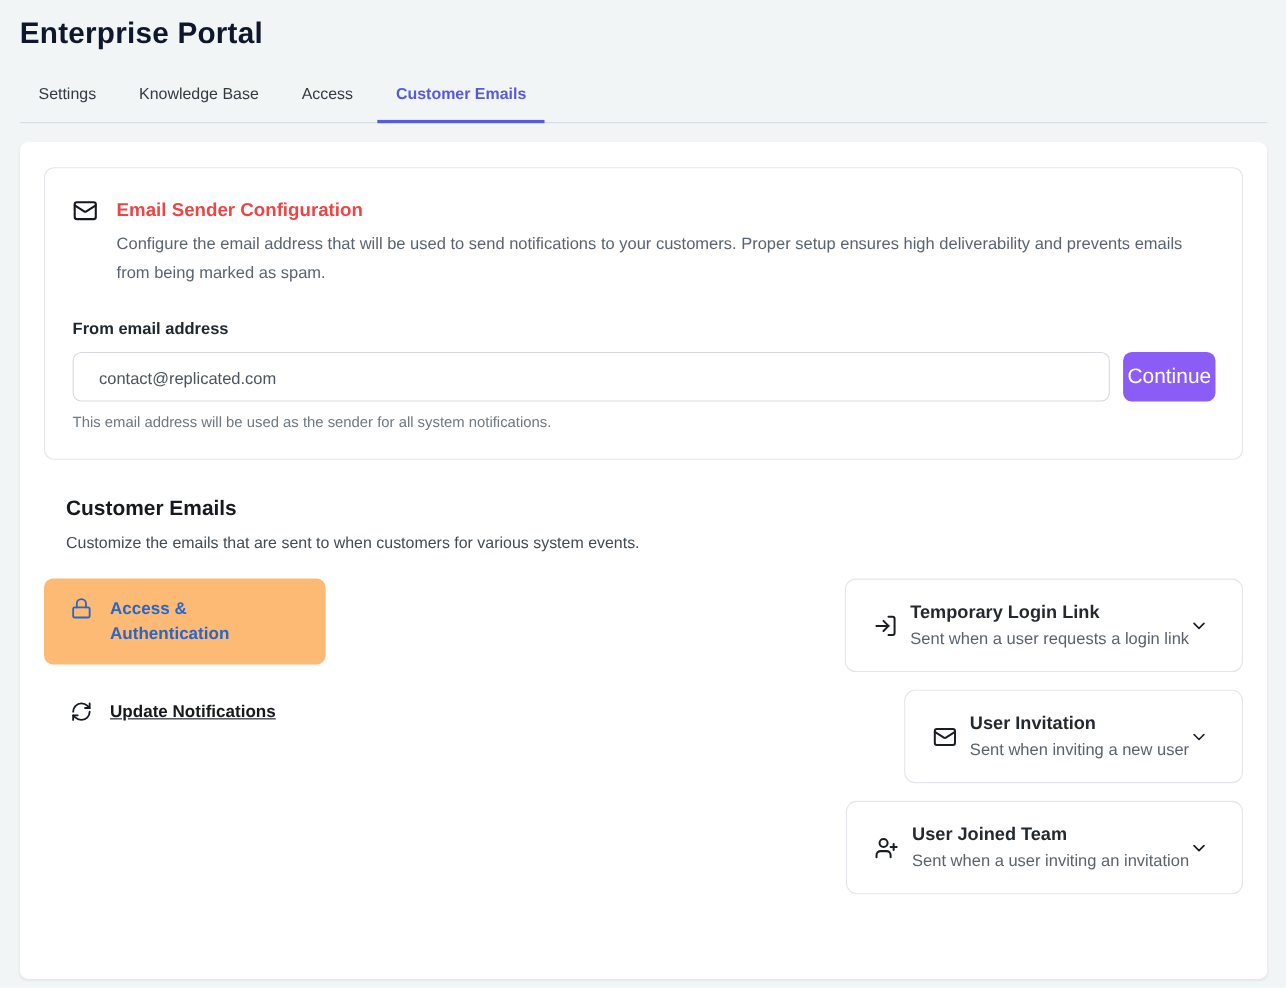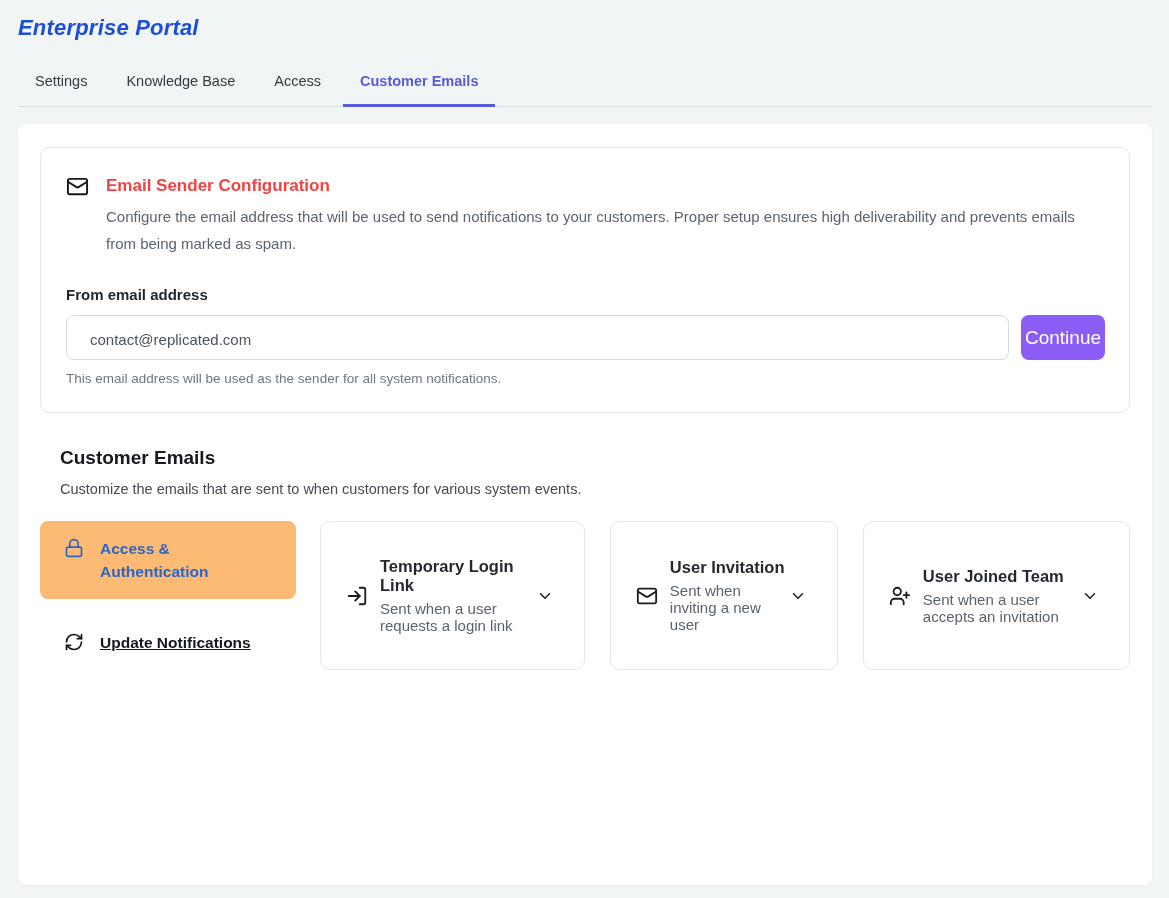--- a/index.html
+++ b/index.html
@@ -6,25 +6,24 @@
   html, body { width: 1169px; height: 898px; }
   body {
     font-family: "Liberation Sans", sans-serif;
     background: #F1F5F6;
     color: #1E242B;
     overflow: hidden;
   }
   
   .page-header { padding: 15px 18px 0 18px; }
   .page-title {
-    font-size: 22px;
-    font-weight: 700;
-    color: #1d4ed8;
+    font-size: 27px;
+    font-weight: 700;
+    color: #0f172a;
     letter-spacing: 0.2px;
-    font-style: italic;
   }
   
   .tabs-row {
     display: flex;
     margin: 22px 17px 0 18px;
     border-bottom: 1px solid #D9DDE2;
   }
   .tab {
     font-size: 14.5px;
     font-weight: 500;
@@ -153,21 +152,21 @@
     font-weight: 600;
     line-height: 23px;
     margin-left: 16px;
   }
   .category-item.selected {
     background: #fdba74;
     color: #2A66C8;
   }
   .category-item.selected .cat-label { color: #2A66C8; }
   
-  .email-cards { flex: 1; display: flex; flex-direction: row; gap: 25px; }
+  .email-cards { flex: 1; display: flex; flex-direction: column; gap: 16px; align-items: flex-end; }
   .email-card {
     border: 1px solid #E3E6EA;
     border-radius: 10px;
     padding: 21px 30px 21px 25px;
     display: flex;
     align-items: center;
     cursor: pointer;
     background: #FFFFFF;
   }
   .email-card .card-icon {
@@ -301,21 +300,21 @@
         <span class="card-icon">
           <svg width="22" height="22" viewBox="0 0 24 24" fill="none" stroke="currentColor" stroke-width="2" stroke-linecap="round" stroke-linejoin="round">
             <path d="M16 21v-2a4 4 0 0 0-4-4H6a4 4 0 0 0-4 4v2"></path>
             <circle cx="9" cy="7" r="4"></circle>
             <line x1="19" x2="19" y1="8" y2="14"></line>
             <line x1="22" x2="16" y1="11" y2="11"></line>
           </svg>
         </span>
         <span class="card-text">
           <div class="card-title">User Joined Team</div>
-          <div class="card-sub">Sent when a user accepts an invitation</div>
+          <div class="card-sub">Sent when a user inviting an invitation</div>
         </span>
         <span class="chevron">
           <svg width="18" height="18" viewBox="0 0 24 24" fill="none" stroke="currentColor" stroke-width="2" stroke-linecap="round" stroke-linejoin="round">
             <path d="m6 9 6 6 6-6"></path>
           </svg>
         </span>
       </div>
 
     </div>
   </div>

